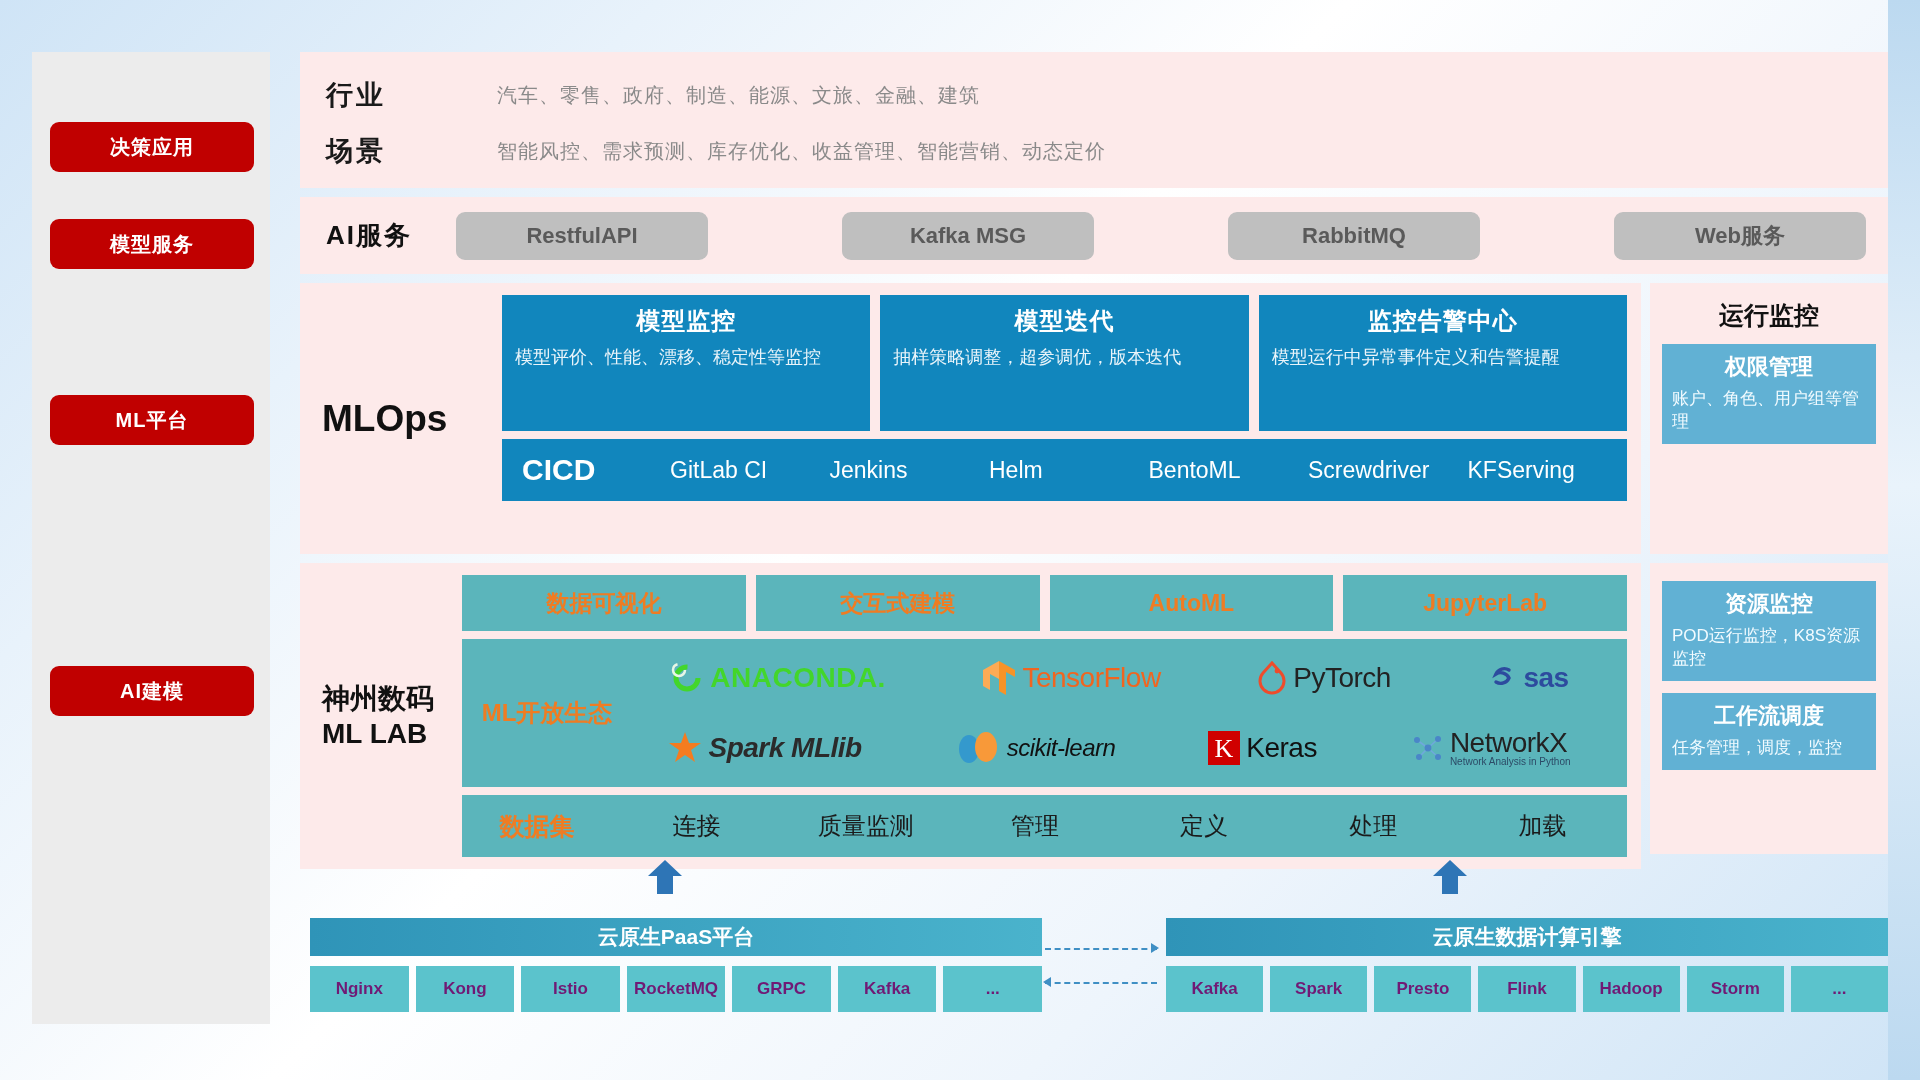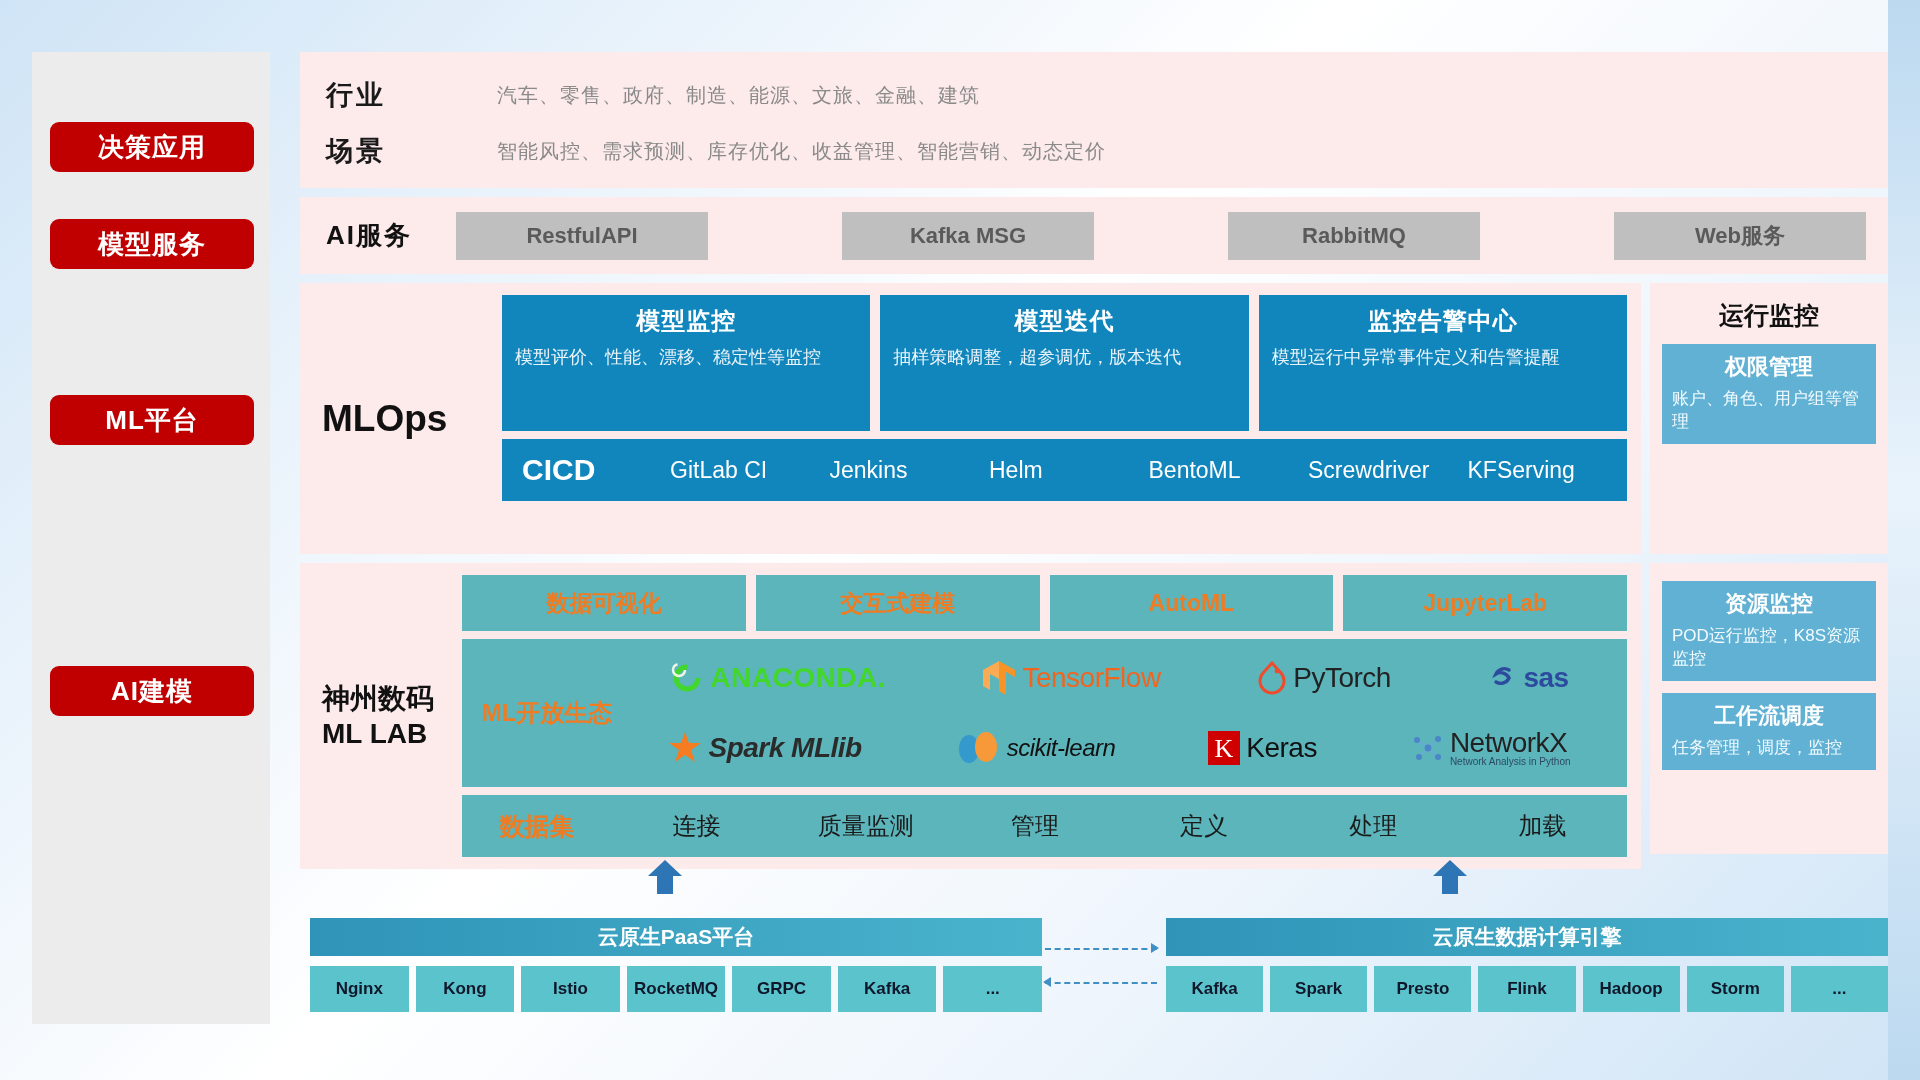--- a/index.html
+++ b/index.html
@@ -20,21 +20,21 @@
     background: #ececec;
     display: flex; flex-direction: column;
     align-items: center;
   }
   .rail-pill {
     position: absolute;
     left: 18px; width: 204px; height: 50px;
     background: #c00000;
     border-radius: 9px;
     color: #ffffff;
-    font-size: 26px; font-weight: bold;
+    font-size: 20px; font-weight: bold;
     display: flex; align-items: center; justify-content: center;
     letter-spacing: 1px;
   }
 
   
   #main { position: absolute; left: 300px; top: 52px; width: 1588px; }
 
   .band {
     background: #fdeaea;
     margin-bottom: 9px;
@@ -56,21 +56,21 @@
   #services-label {
     width: 130px; flex: none;
     font-size: 26px; font-weight: bold; color: #111;
     letter-spacing: 2px;
   }
   #services-chips { flex: 1; display: flex; gap: 0; justify-content: space-between; }
   .svc-chip {
     background: #bfbfbf;
     width: 252px; height: 48px;
     display: flex; align-items: center; justify-content: center;
-    font-size: 22px; font-weight: bold; color: #5a5a5a;
+    font-size: 22px; font-weight: bold; color: #5a5a5a; border-radius: 9px;
   }
 
   
   #row-mlops { display: flex; gap: 9px; margin-bottom: 9px; }
   #band-mlops {
     flex: 1; background: #fdeaea;
     padding: 12px 14px 12px 22px;
     display: flex; align-items: stretch;
   }
   #mlops-label {
@@ -173,21 +173,21 @@
   #cloud-right { left: 866px; width: 722px; }
   .cloud-header {
     height: 38px; color: #fff; font-size: 21px; font-weight: bold;
     display: flex; align-items: center; justify-content: center;
     background: linear-gradient(to right, #2f94b8, #4ab3cc);
   }
   .chip-row { display: flex; gap: 7px; margin-top: 10px; }
   .cloud-chip {
     flex: 1; height: 46px; background: #5bc3cc;
     display: flex; align-items: center; justify-content: center;
-    color: #0f172a; font-size: 17px; font-weight: bold;
+    color: #701a75; font-size: 17px; font-weight: bold;
     text-align: center; line-height: 1.1; padding: 16px 2px;
   }
   .arrow-up {
     position: absolute; width: 0; height: 0;
   }
   #arrow1 { left: 348px; top: -28px; }
   #arrow2 { left: 1133px; top: -28px; }
   .arrow-shape { width: 34px; }
   .arrow-head {
     width: 0; height: 0;

